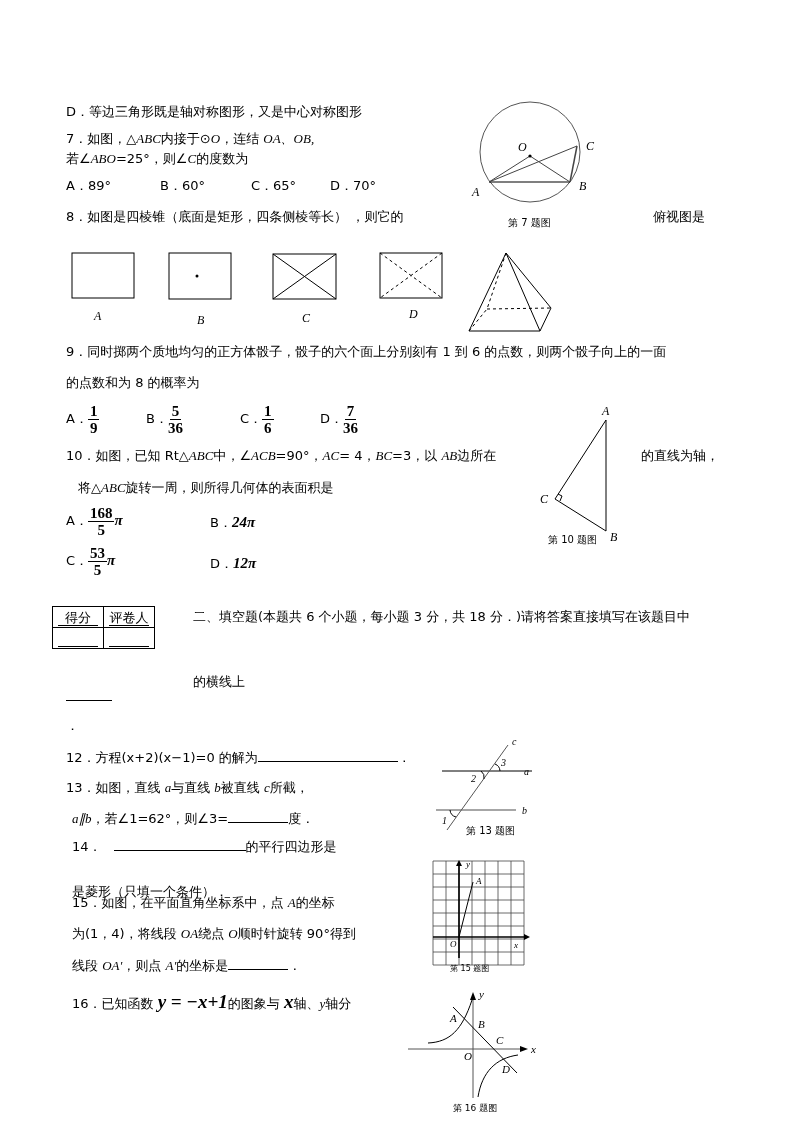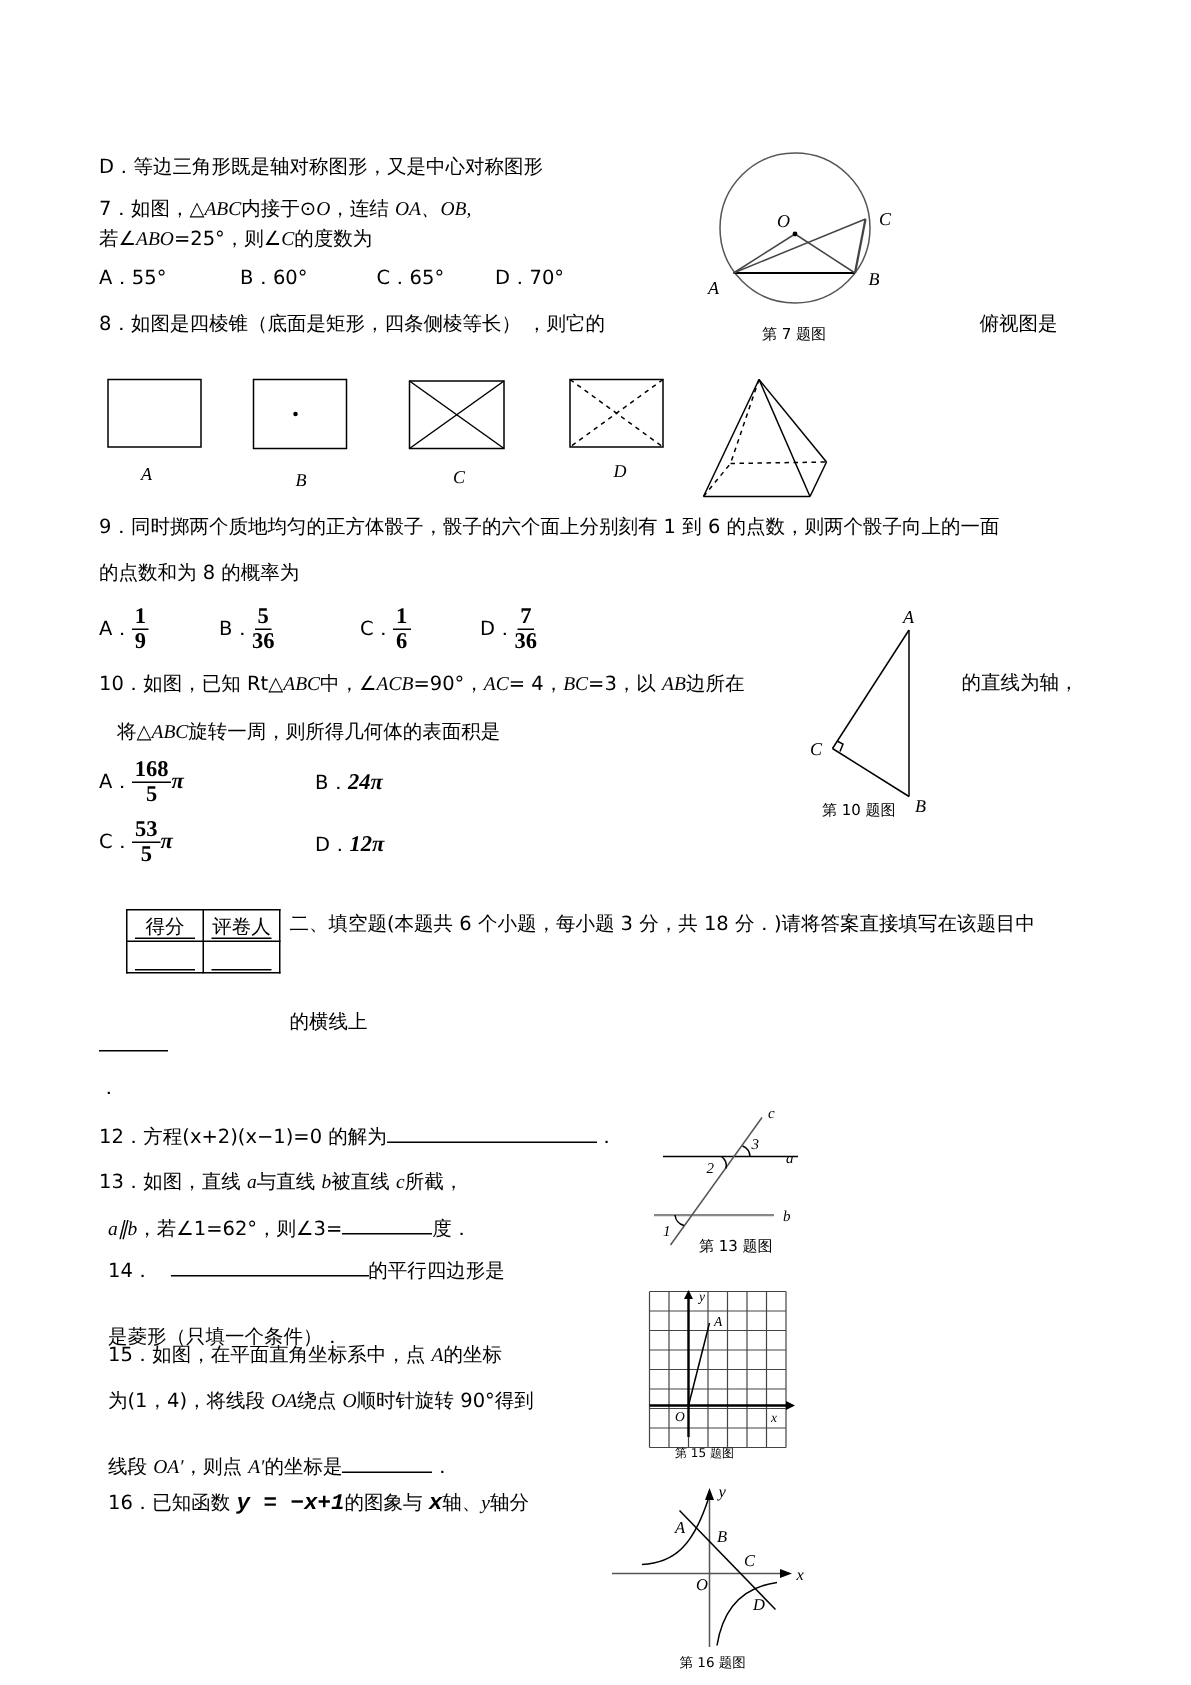--- a/index.html
+++ b/index.html
@@ -5,41 +5,41 @@
   html,body{margin:0;padding:0;background:#fff;}
   body{width:794px;height:1123px;position:relative;overflow:hidden;
        font-family:"DejaVu Sans","Liberation Sans",sans-serif;color:#000;font-size:13px;}
   .ab{position:absolute;white-space:nowrap;}
   .t{font-size:13px;line-height:16px;}
   .i{font-style:italic;font-family:"Liberation Serif",serif;}
   .frac{display:inline-flex;flex-direction:column;align-items:center;vertical-align:middle;
         font-family:"Liberation Serif",serif;font-weight:bold;font-size:15px;line-height:16px;}
   .frac .num{border-bottom:1px solid #000;padding:0 2px;}
   .pi{font-family:"Liberation Serif",serif;font-weight:bold;font-style:italic;font-size:15px;}
-  .bold{font-family:Liberation Mono, monospace;font-weight:bold;font-size:15px;}
+  .bold{font-family:Liberation Serif, serif;font-weight:bold;font-size:19px;}
   .blank{display:inline-block;border-bottom:1px solid #000;height:12px;vertical-align:baseline;}
   svg{position:absolute;overflow:visible;}
   svg text{font-family:"Liberation Serif",serif;font-style:italic;font-size:12px;}
   svg text.cap{font-style:normal;font-family:"DejaVu Sans",sans-serif;font-size:10px;}
-  table.score{position:absolute;left:84px;top:606px;border-collapse:collapse;font-size:13px;}
+  table.score{position:absolute;left:52px;top:606px;border-collapse:collapse;font-size:13px;}
   table.score td{border:1px solid #000;width:46px;height:20px;text-align:center;padding:0 2px;}
   table.score td span.u{display:block;border-bottom:1px solid #000;margin:0 3px;height:16px;}
 </style>
 </head>
 <body>
 
 <div class="ab t" style="left:66px;top:104px;text-align:right;">D．等边三角形既是轴对称图形，又是中心对称图形</div>
 
 <div class="ab t" style="left:66px;top:131px;">
   <span>7．如图，△</span><span class="i">ABC</span><span>内接于⊙</span><span class="i">O</span><span>，连结 </span><span class="i">OA、OB,</span>
 </div>
 <div class="ab t" style="left:66px;top:151px;">
   <span>若∠</span><span class="i">ABO</span><span>=25°，则∠</span><span class="i">C</span><span>的度数为</span>
 </div>
-<div class="ab t" style="left:66px;top:178px;">A．55°</div>
+<div class="ab t" style="left:66px;top:178px;">A．89°</div>
 <div class="ab t" style="left:160px;top:178px;">B．60°</div>
 <div class="ab t" style="left:251px;top:178px;">C．65°</div>
 <div class="ab t" style="left:330px;top:178px;">D．70°</div>
 
 <svg style="left:460px;top:100px;" width="240" height="130">
   <circle cx="70" cy="52" r="50" fill="none" stroke="#555" stroke-width="1"></circle>
   <line x1="29" y1="82" x2="110" y2="82" stroke="#000" stroke-width="1.2"></line>
   <line x1="29" y1="82" x2="70" y2="56" stroke="#444"></line>
   <line x1="70" y1="56" x2="110" y2="82" stroke="#444"></line>
   <line x1="29" y1="82" x2="117" y2="46" stroke="#444"></line>
@@ -196,21 +196,21 @@
   <span>14．</span><span class="blank" style="width:132px;margin-left:12px;"></span><span>的平行四边形是</span>
 </div>
 <div class="ab t" style="left:72px;top:884px;">是菱形（只填一个条件）．</div>
 
 <div class="ab t" style="left:72px;top:895px;">
   <span>15．如图，在平面直角坐标系中，点 </span><span class="i">A</span><span>的坐标</span>
 </div>
 <div class="ab t" style="left:72px;top:926px;text-align:right;">
   <span>为(1，4)，将线段 </span><span class="i">OA</span><span>绕点 </span><span class="i">O</span><span>顺时针旋转 90°得到</span>
 </div>
-<div class="ab t" style="left:72px;top:957px;margin-top:12px;">
+<div class="ab t" style="left:72px;top:957px;">
   <span>线段 </span><span class="i">OA′</span><span>，则点 </span><span class="i">A′</span><span>的坐标是</span><span class="blank" style="width:60px;"></span><span>．</span>
 </div>
 
 <svg style="left:420px;top:850px;" width="120" height="130">
   <g id="grid15" stroke="#444" stroke-width="0.8">
       <line x1="13" x2="13" y1="11" y2="115"></line>
       <line x1="26" x2="26" y1="11" y2="115"></line>
       <line x1="39" x2="39" y1="11" y2="115"></line>
       <line x1="52" x2="52" y1="11" y2="115"></line>
       <line x1="65" x2="65" y1="11" y2="115"></line>

